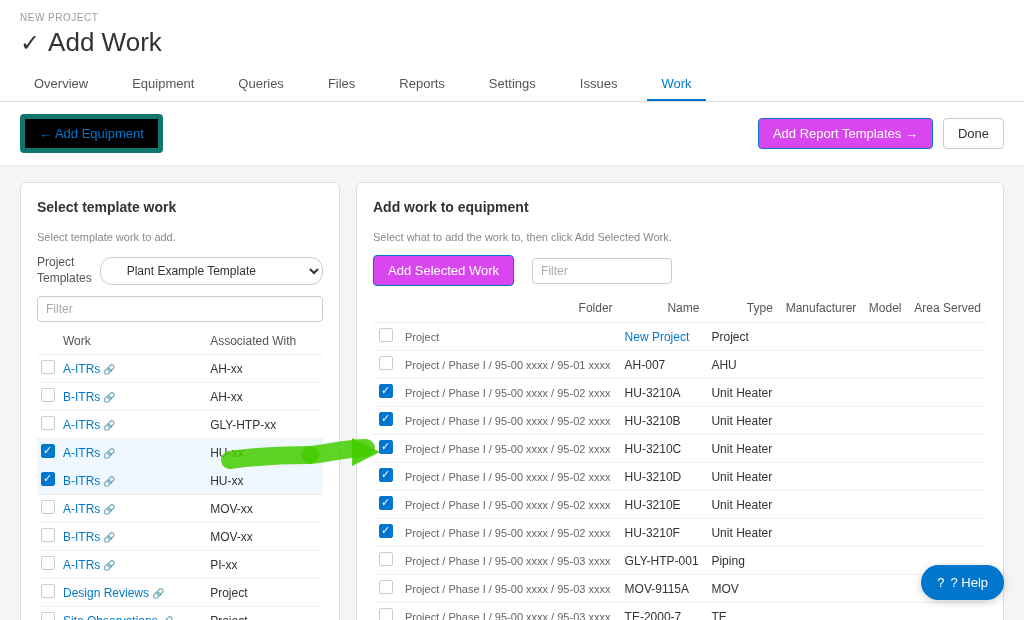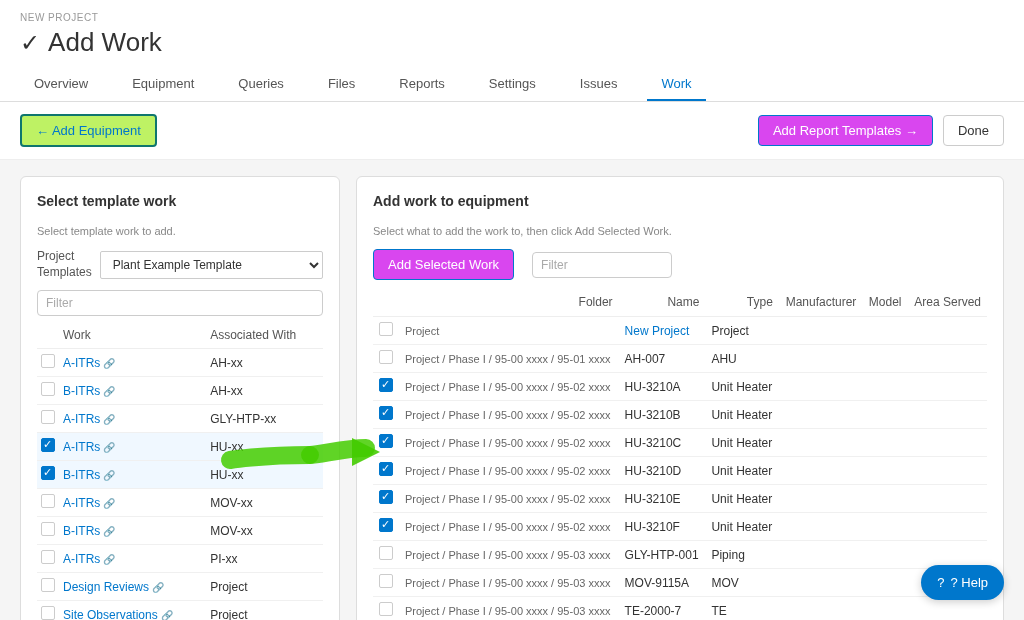--- a/index.html
+++ b/index.html
@@ -9,35 +9,35 @@
     .breadcrumb { font-size: 10px; color: #999; text-transform: uppercase; letter-spacing: 0.5px; margin-bottom: 4px; }
     .page-title { font-size: 26px; font-weight: 500; color: #333; display: flex; align-items: center; gap: 8px; margin-bottom: 10px; }
     .checkmark-icon { color: #333; font-size: 24px; }
 
     .nav-tabs { display: flex; gap: 16px; border-bottom: none; }
     .nav-tab { padding: 8px 14px; cursor: pointer; color: #555; font-size: 13px; border-bottom: 2px solid transparent; }
     .nav-tab.active { color: #0077cc; border-bottom: 2px solid #0077cc; font-weight: 500; }
 
     .toolbar { background: #fff; padding: 12px 20px; display: flex; justify-content: space-between; align-items: center; border-bottom: 1px solid #eee; }
     .btn { padding: 7px 14px; border-radius: 4px; cursor: pointer; font-size: 13px; border: none; display: inline-flex; align-items: center; gap: 6px; }
-    .btn-outline { background: #bef264; border: 2px solid #0f766e; color: #0077cc; }
+    .btn-outline { background: #000000; border: 5px solid #0f766e; color: #0077cc; }
     .btn-primary { background: #d946ef; color: #fff; border: 1px solid #0077cc; }
     .btn-default { background: #fff; border: 1px solid #ccc; color: #333; }
 
     .content { padding: 16px 20px; display: flex; gap: 16px; min-height: 460px; }
 
     .left-panel { background: #fff; border: 1px solid #ddd; border-radius: 6px; width: 320px; min-width: 320px; padding: 16px; overflow: auto; }
     .right-panel { background: #fff; border: 1px solid #ddd; border-radius: 6px; flex: 1; padding: 16px; overflow: auto; }
 
     .panel-title { font-size: 14px; font-weight: 600; color: #333; margin-bottom: 16px; }
     .panel-subtitle { font-size: 11px; color: #888; margin-bottom: 12px; }
 
     .template-row { display: flex; align-items: center; gap: 8px; margin-bottom: 10px; }
     .template-label { font-size: 12px; color: #555; font-weight: 500; line-height: 1.3; }
-    .template-select { flex: 1; padding: 5px 8px; border: 1px solid #ccc; border-radius: 2px; font-size: 12px; color: #333; background: #fff; }
+    .template-select { flex: 1; padding: 5px 22px; border: 1px solid #ccc; border-radius: 12px; font-size: 12px; color: #333; background: #fff; }
 
     .filter-input { width: 100%; padding: 5px 8px; border: 1px solid #ccc; border-radius: 4px; font-size: 12px; margin-bottom: 8px; color: #333; }
     .filter-input::placeholder { color: #aaa; }
 
     .work-table { width: 100%; border-collapse: collapse; }
     .work-table th { text-align: left; font-size: 12px; color: #555; font-weight: 500; padding: 4px 4px 6px 4px; border-bottom: 1px solid #eee; }
     .work-table td { padding: 5px 4px; font-size: 12px; border-bottom: 1px solid #f0f0f0; vertical-align: middle; }
     .work-table tr:last-child td { border-bottom: none; }
 
     .link-text { color: #0077cc; cursor: pointer; text-decoration: none; }

